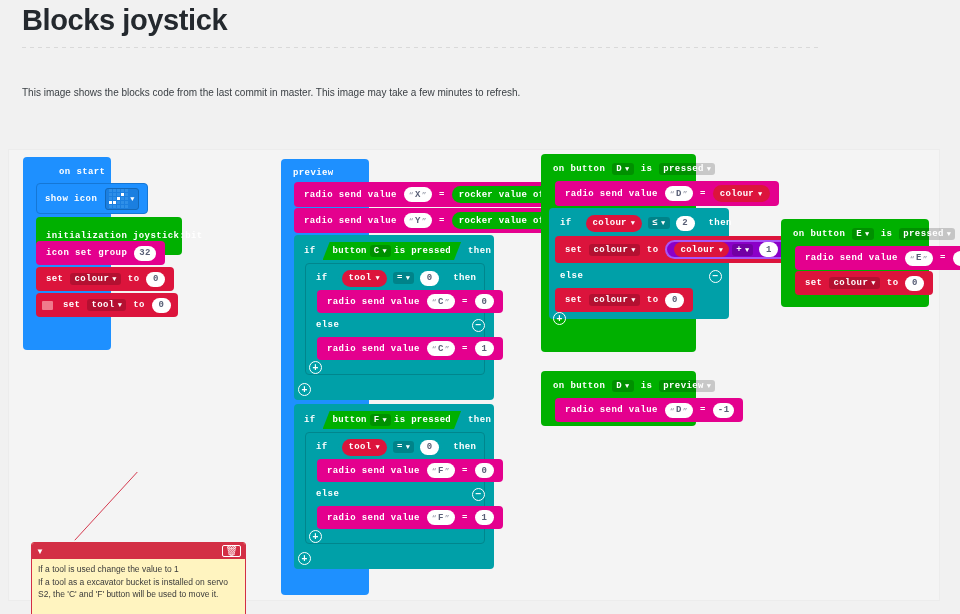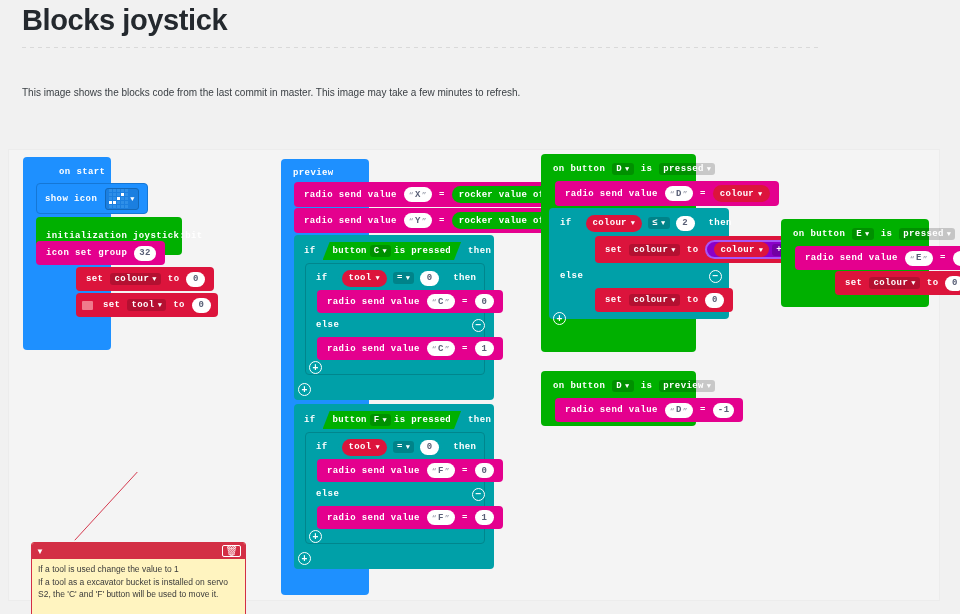--- a/index.html
+++ b/index.html
@@ -47,21 +47,21 @@
   }
   .notch {
     position:absolute; left:12px; top:0; width:16px; height:4px;
     border-bottom-left-radius:3px; border-bottom-right-radius:3px;
   }
 
   
   .c-event  { background:#00b000; }          
   .c-loop   { background:#1e90ff; }          
   .c-radio  { background:#e4008e; }          
-  .c-vars   { background:#dc143c;margin-left:40px; }          
+  .c-vars   { background:#dc143c; }          
 
   
   .chip {
     display:inline-flex; align-items:center; justify-content:center;
     background:rgba(0,0,0,0.18);
     border-radius:3px;
     padding:1px 4px; margin:0 3px;
     font-size:9px; color:#fff;
   }
   .chip .car { font-size:7px; margin-left:3px; }

